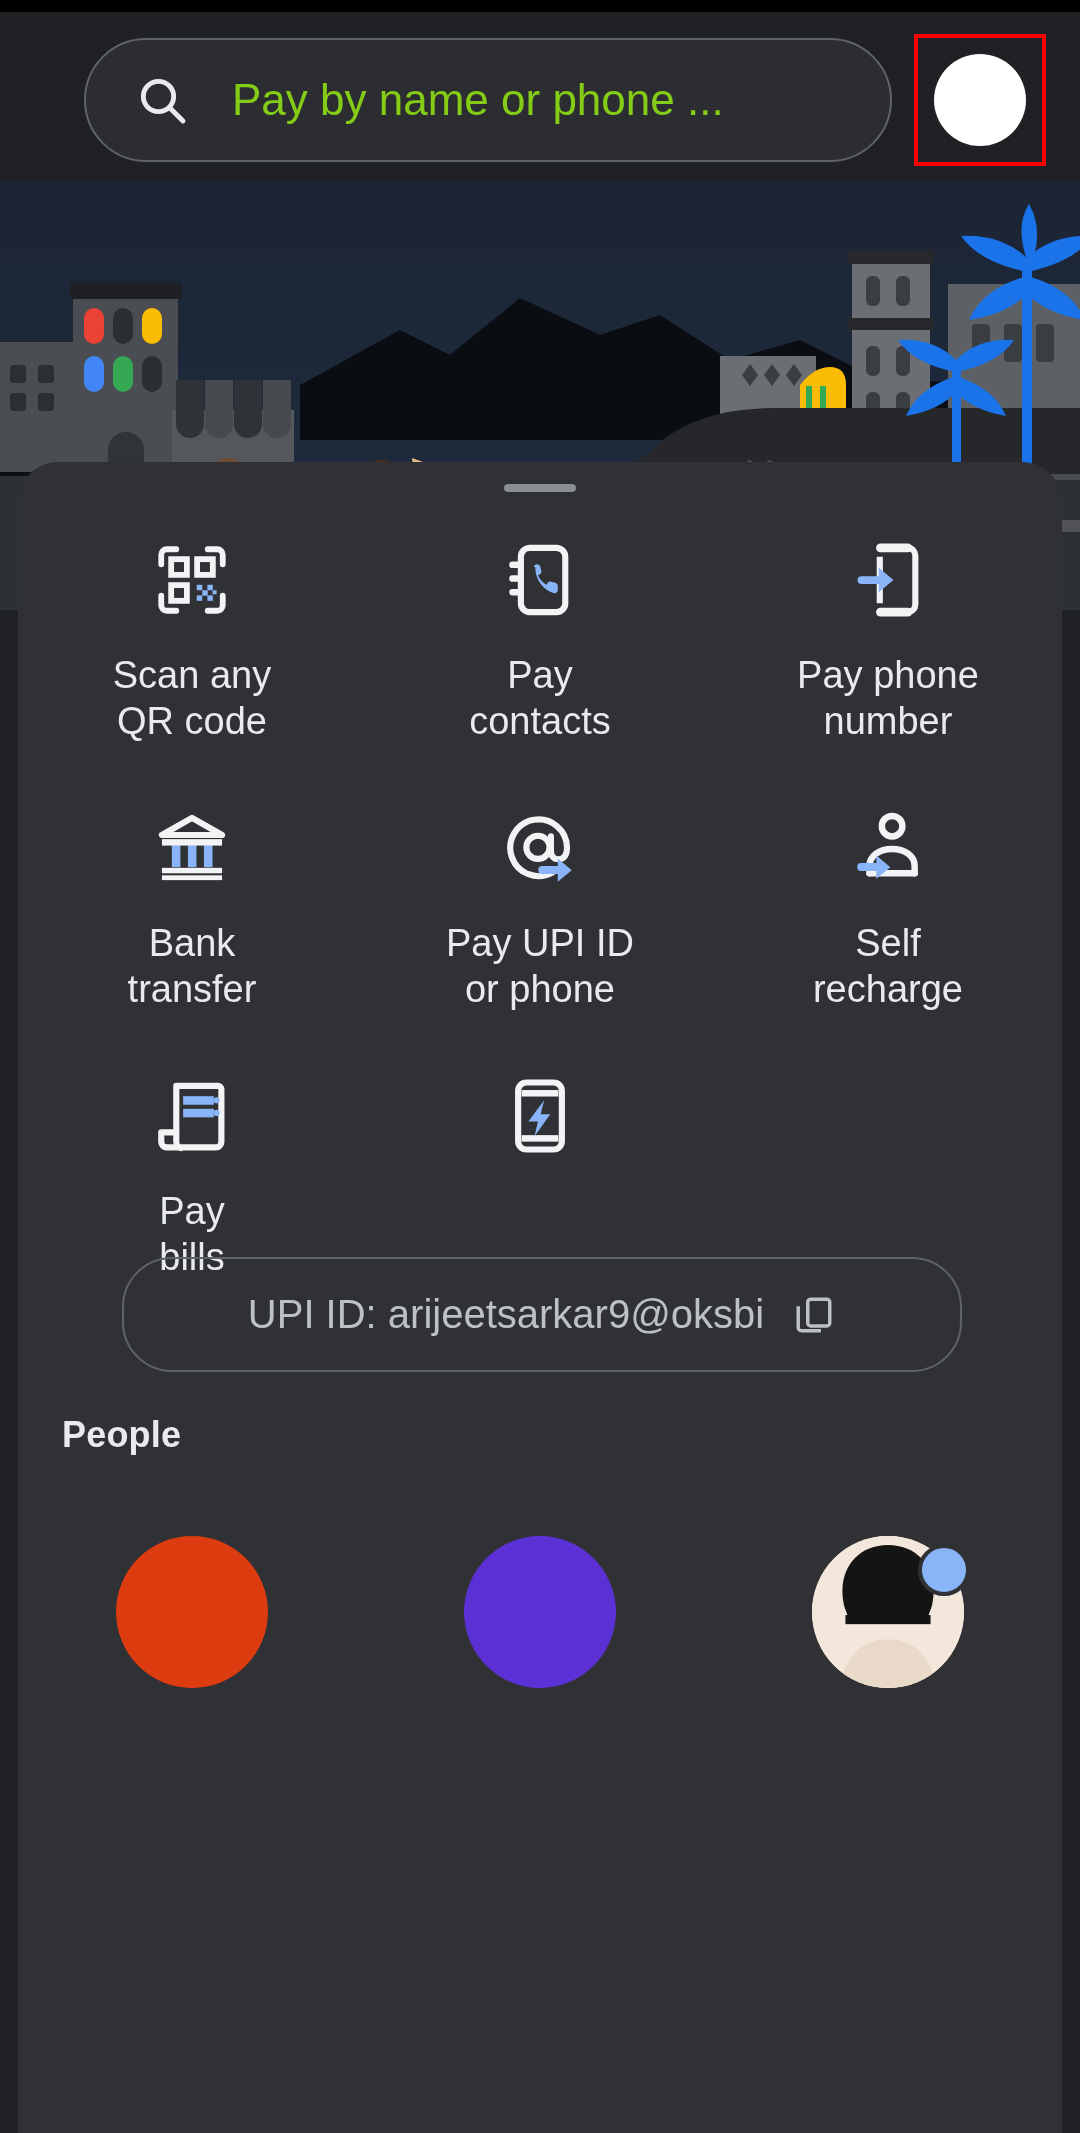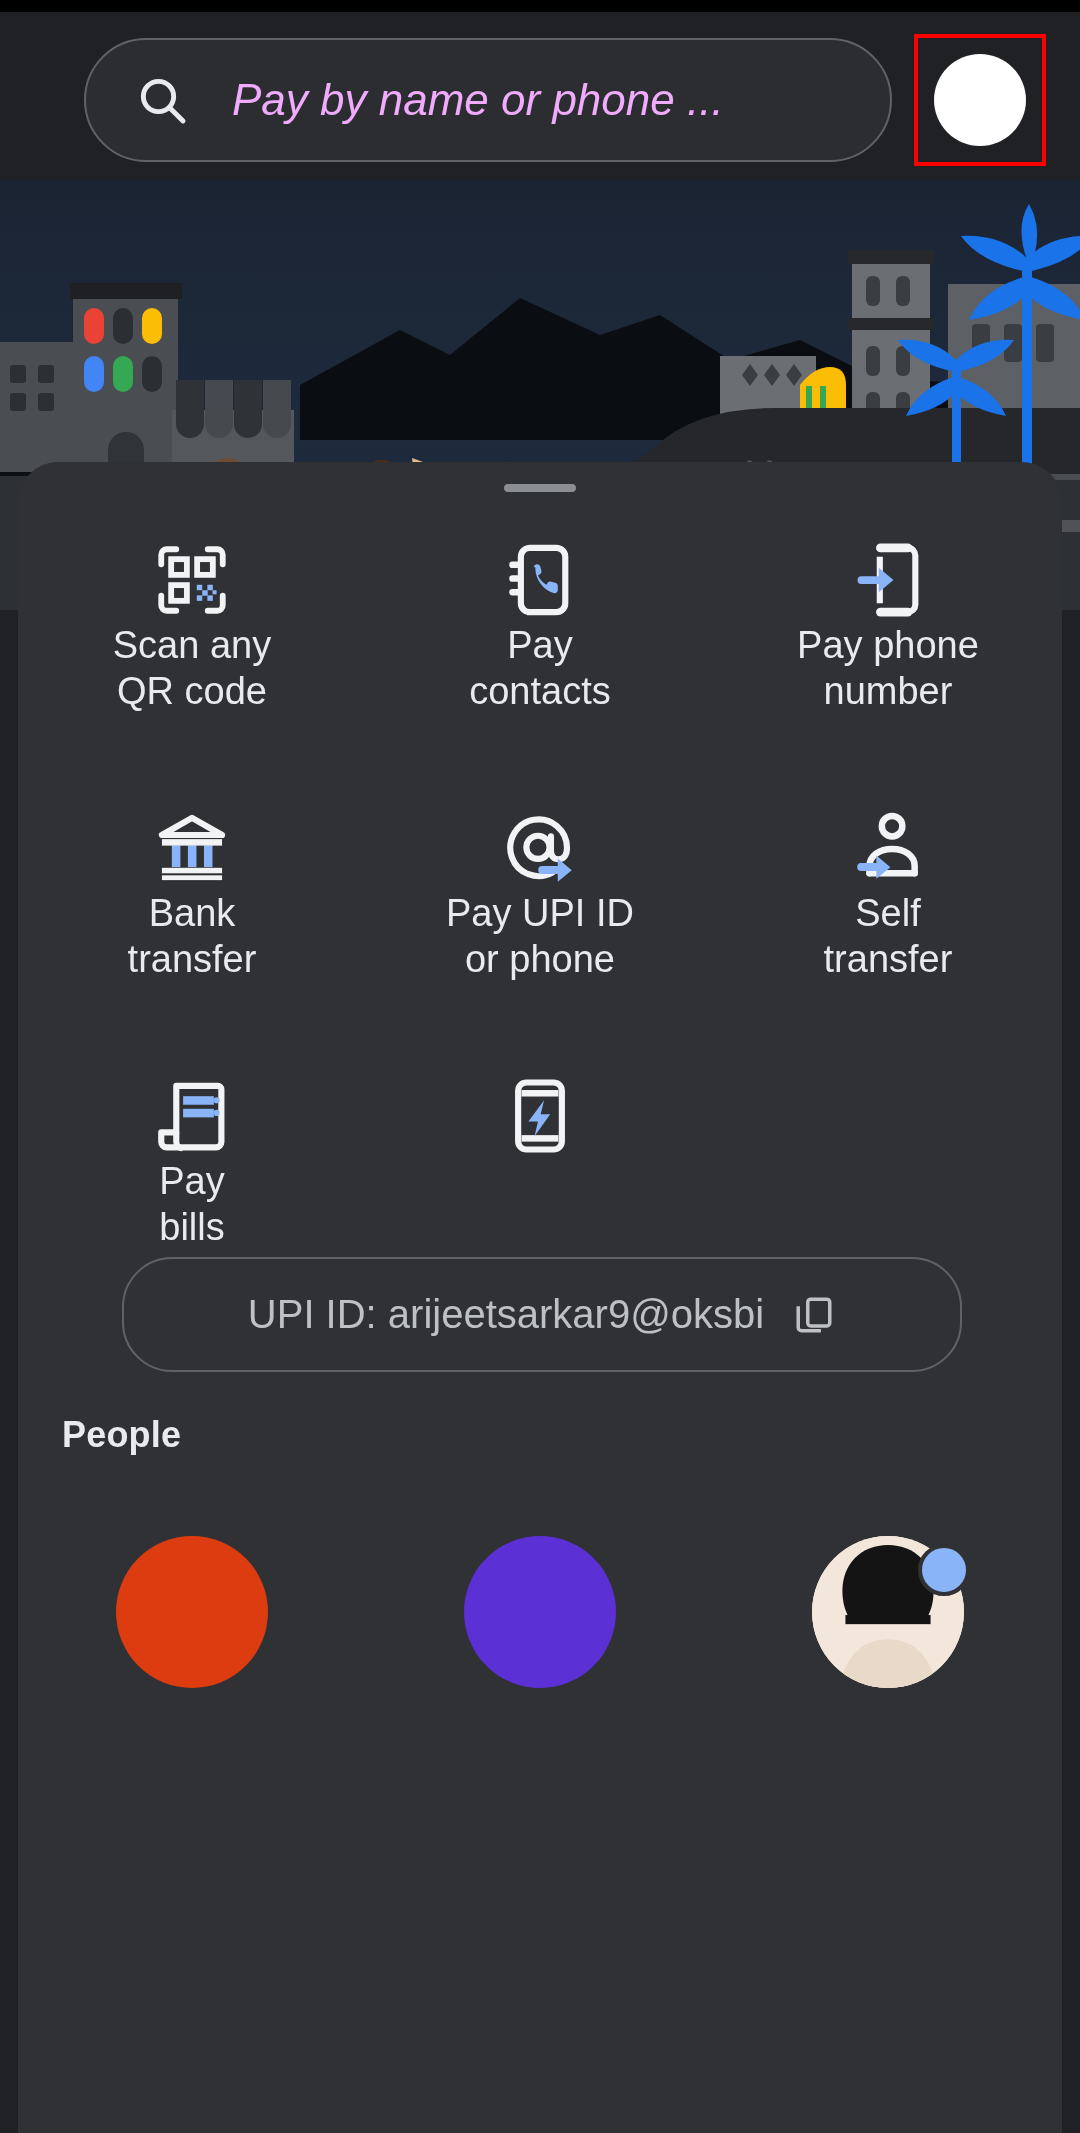--- a/index.html
+++ b/index.html
@@ -45,25 +45,24 @@
     border-radius: 62px;
     background: #2c2d31;
     display: flex;
     align-items: center;
     padding-left: 48px;
   }
   .search-icon { width: 56px; height: 56px; flex: 0 0 56px; }
   .search-placeholder {
     margin-left: 42px;
     font-size: 44px;
-    color: #f0abfc;
+    color: #84cc16;
     font-weight: 400;
     white-space: nowrap;
     overflow: hidden;
-    font-style: italic;
   }
   .avatar-wrap {
     position: absolute;
     left: 914px;
     top: 22px;
     width: 132px;
     height: 132px;
     border: 4px solid #ff0000;
     display: flex;
     align-items: center;
@@ -127,20 +126,21 @@
   }
   .action .glyph {
     width: 84px;
     height: 84px;
     display: flex;
     align-items: center;
     justify-content: center;
   }
   .action .glyph svg { width: 82px; height: 82px; display:block; }
   .action .label {
+    margin-top: 30px;
     font-size: 38px;
     line-height: 46px;
     color: #e8eaed;
     text-align: center;
     font-weight: 400;
     white-space: pre-line;
   }
 
   
   .upi-chip {
@@ -506,21 +506,21 @@
             <circle cx="13.2" cy="5.6" r="3" stroke="#f1f3f4" stroke-width="1.9"></circle>
             <path d="M6.6 19.4v-2.1c0-3 2.9-5 6.6-5s6.6 2 6.6 5v2.1" stroke="#f1f3f4" stroke-width="1.9" stroke-linecap="round"></path>
             <path d="M6.6 19.4h13.2" stroke="#f1f3f4" stroke-width="1.9" stroke-linecap="round"></path>
             <g fill="#8ab4f8">
               <rect x="3" y="16.4" width="6.6" height="2.3" rx="1.1"></rect>
               <path d="M8.6 14.2L12.7 17.6l-4.1 3.4z"></path>
             </g>
           </svg>
         </span>
         <span class="label">Self
-transfer</span>
+recharge</span>
       </div>
 
       <div class="action">
         <span class="glyph">
           <svg viewBox="0 0 24 24" fill="none">
             <path d="M7.4 3.2h12.2a1 1 0 0 1 1 1v15.4a1.6 1.6 0 0 1-1.6 1.6H4.6a1.6 1.6 0 0 1-1.6-1.6v-2.8h4.4V4.2a1 1 0 0 1 0 0z" stroke="#f1f3f4" stroke-width="1.8" stroke-linejoin="round"></path>
             <path d="M7.4 16.8v2.8a1.8 1.8 0 0 0 1.8 1.8" stroke="#f1f3f4" stroke-width="1.8" stroke-linejoin="round"></path>
             <rect x="9.4" y="6.2" width="9" height="2.5" fill="#8ab4f8"></rect>
             <rect x="9.4" y="9.9" width="9" height="2.5" fill="#8ab4f8"></rect>
             <circle cx="19.2" cy="7.4" r="0.9" fill="#8ab4f8"></circle>

